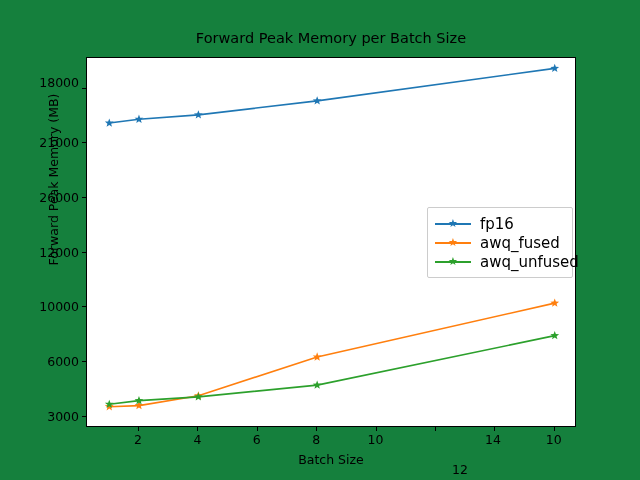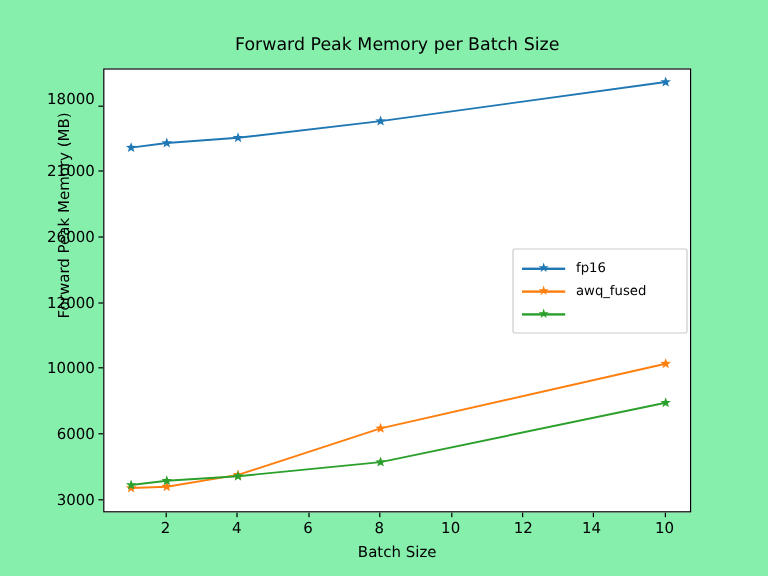--- a/index.html
+++ b/index.html
@@ -4,21 +4,21 @@
 <style>
   html, body {
     margin: 0;
     padding: 0;
     background: #ffffff;
   }
   #figure {
     position: relative;
     width: 640px;
     height: 480px;
-    background: #86efac;
+    background: #15803d;
     font-family: "DejaVu Sans", sans-serif;
     overflow: hidden;
   }
   #chart-title {
     position: absolute;
     left: 86px;
     top: 30px;
     width: 490px;
     text-align: center;
     font-size: 14.5px;
@@ -143,21 +143,21 @@
     position: absolute;
     left: 13px;
     top: 2px;
     width: 10px;
     height: 10px;
     font-size: 11px;
     line-height: 10px;
     text-align: center;
   }
   .legend-text {
-    font-size: 11px;
+    font-size: 15px;
     color: #000000;
     white-space: nowrap;
   }
 </style>
 </head>
 <body>
 
 <div id="figure">
 
   <div id="chart-title">Forward Peak Memory per Batch Size</div>
@@ -173,21 +173,21 @@
       <div class="ytick-label" style="top: 196.911px;">26000</div>
       <div class="ytick-label" style="top: 142.258px;">21000</div>
       <div class="ytick-label" style="top: 82px;">18000</div>
     </div>
   <div id="xtick-labels">
       <div class="xtick-label" style="left: 137.97px;">2</div>
       <div class="xtick-label" style="left: 197.364px;">4</div>
       <div class="xtick-label" style="left: 256.758px;">6</div>
       <div class="xtick-label" style="left: 316.152px;">8</div>
       <div class="xtick-label" style="left: 375.545px;">10</div>
-      <div class="xtick-label" style="left: 436px;">12</div>
+      <div class="xtick-label" style="left: 460px; margin-top: 30px;">12</div>
       <div class="xtick-label" style="left: 493px;">14</div>
       <div class="xtick-label" style="left: 553.727px;">10</div>
     </div>
   <div id="tickmarks">
       <div class="tickmark-y" style="top: 415.523px;"></div>
       <div class="tickmark-y" style="top: 360.87px;"></div>
       <div class="tickmark-y" style="top: 306.217px;"></div>
       <div class="tickmark-y" style="top: 251.564px;"></div>
       <div class="tickmark-y" style="top: 196.911px;"></div>
       <div class="tickmark-y" style="top: 142.258px;"></div>
@@ -244,16 +244,17 @@
           <div class="legend-line" style="background: rgb(255, 127, 14);"></div>
           <div class="legend-marker" style="color: rgb(255, 127, 14);">★</div>
         </div>
         <span class="legend-text">awq_fused</span>
       </div>
       <div class="legend-row">
         <div class="legend-swatch">
           <div class="legend-line" style="background: rgb(44, 160, 44);"></div>
           <div class="legend-marker" style="color: rgb(44, 160, 44);">★</div>
         </div>
+        <span class="legend-text">awq_unfused</span>
       </div>
     </div>
 
 </div>
 
 </body></html>

